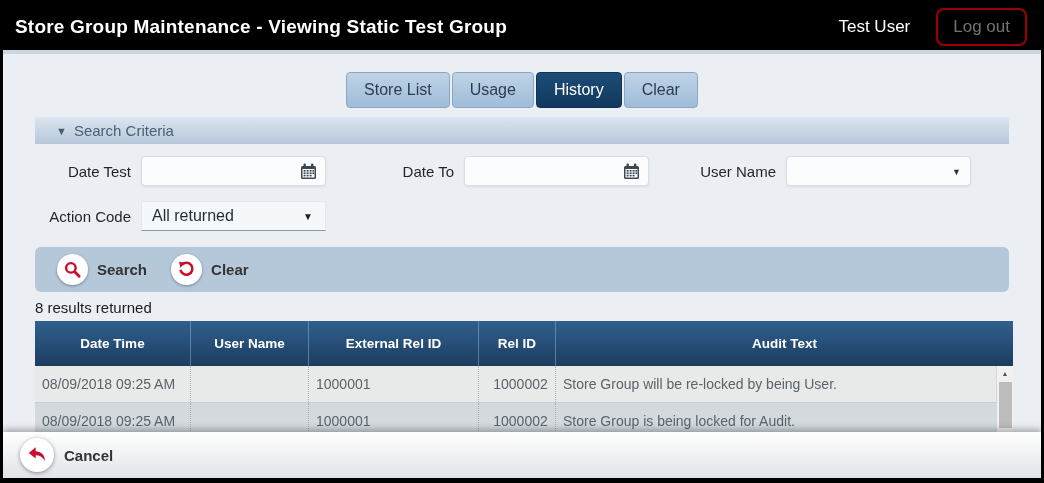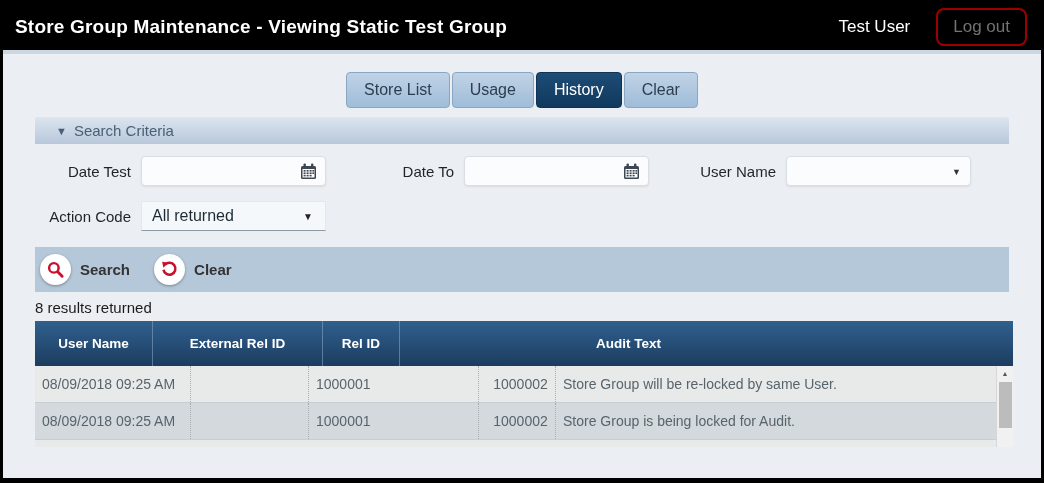--- a/index.html
+++ b/index.html
@@ -41,22 +41,22 @@
   .select-box { position:relative; width:185px; height:30px; background:#fbfcfe;
     border:1px solid #d9dee4; border-radius:4px; box-shadow:0 1px 2px rgba(0,0,0,.08);
     font-size:14px; color:#222; line-height:28px; padding-left:8px; cursor:pointer; }
   .select-caret { position:absolute; right:9px; top:0; font-size:9px; color:#333; line-height:30px; }
   .ms-dropdown { position:relative; width:185px; height:30px; background:#f5f8fa;
     border:1px solid #e3e8ed; border-bottom:1px solid #8e9aa5; font-size:16px; color:#1c2b36;
     line-height:28px; padding-left:10px; cursor:pointer; }
   .ms-caret { position:absolute; right:12px; top:0; font-size:10px; color:#222; line-height:30px; }
 
   
-  .toolbar { margin:16px 32px 0 32px; height:45px; background:#b5c8da; border-radius:0;
-    display:flex; align-items:center; padding-left:5px; gap:24px; }
+  .toolbar { margin:16px 32px 0 32px; height:45px; background:#b5c8da; border-radius:6px;
+    display:flex; align-items:center; padding-left:22px; gap:24px; }
   .tool-btn { display:flex; align-items:center; gap:9px; cursor:pointer; background:none; border:0; font-family:inherit; }
   .tool-circle { width:31px; height:31px; border-radius:50%; background:#fff;
     box-shadow:0 1px 3px rgba(0,0,0,.35); display:flex; align-items:center; justify-content:center; }
   .tool-label { font-size:15px; font-weight:bold; color:#333; }
 
   
   .results-summary { margin:7px 0 5px 32px; font-size:15px; color:#1b1b1b; }
   .grid { margin:0 34px 0 32px; width:978px; position:relative; }
   .grid-header { display:flex; height:45px;
     background:linear-gradient(180deg,#30608c 0%,#27507a 45%,#1c3c5e 100%); }
@@ -196,42 +196,51 @@
         </svg>
       </span>
       <span class="tool-label">Clear</span>
     </button>
   </div>
 
   <div class="results-summary">8 results returned</div>
 
   <div class="grid">
     <div class="grid-header">
+      <div class="gh-cell c0">Date Time</div>
       <div class="gh-cell c1">User Name</div>
       <div class="gh-cell c2">External Rel ID</div>
       <div class="gh-cell c3">Rel ID</div>
       <div class="gh-cell ch4">Audit Text</div>
     </div>
     <div class="grid-body">
       <div class="g-row row-odd">
         <div class="g-cell c0">08/09/2018 09:25 AM</div>
         <div class="g-cell c1"></div>
         <div class="g-cell c2">1000001</div>
         <div class="g-cell c3">1000002</div>
-        <div class="g-cell c4">Store Group will be re-locked by same User.</div>
+        <div class="g-cell c4">Store Group will be re-locked by being User.</div>
       </div>
       <div class="g-row row-even">
         <div class="g-cell c0">08/09/2018 09:25 AM</div>
         <div class="g-cell c1"></div>
         <div class="g-cell c2">1000001</div>
         <div class="g-cell c3">1000002</div>
         <div class="g-cell c4">Store Group is being locked for Audit.</div>
       </div>
       <div class="g-row row-odd"></div>
       <div class="scrollbar">
         <div class="sb-up">▲</div>
         <div class="sb-thumb"></div>
       </div>
     </div>
   </div>
 
+  <div class="footer-bar">
+    <span class="cancel-circle">
+      <svg width="20" height="18" viewBox="0 0 22 20">
+        <path d="M9.5 1.5 L1.8 7.8 L9.5 14 L9.5 10.2 C14 10.2 17.6 12.4 19.8 16.6 C19.8 9.4 15.2 6.2 9.5 5.9 Z" fill="#c8102e"></path>
+      </svg>
+    </span>
+    <span class="cancel-label">Cancel</span>
+  </div>
 
 </div>
 
 </body></html>

